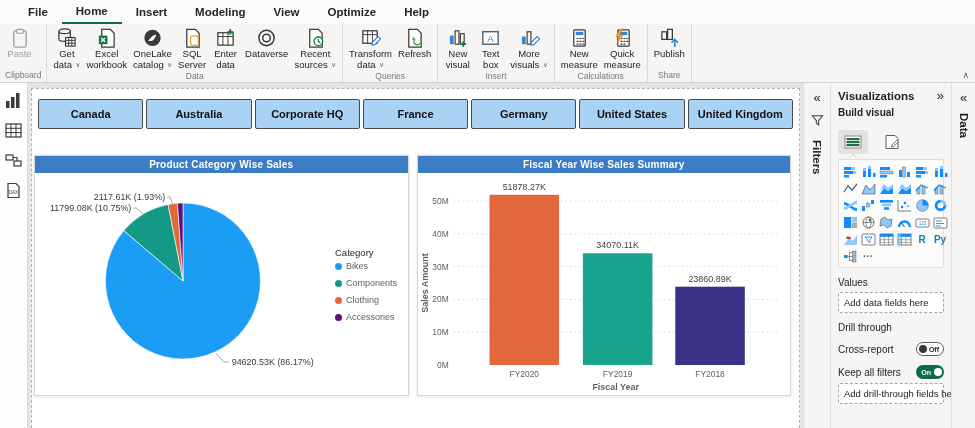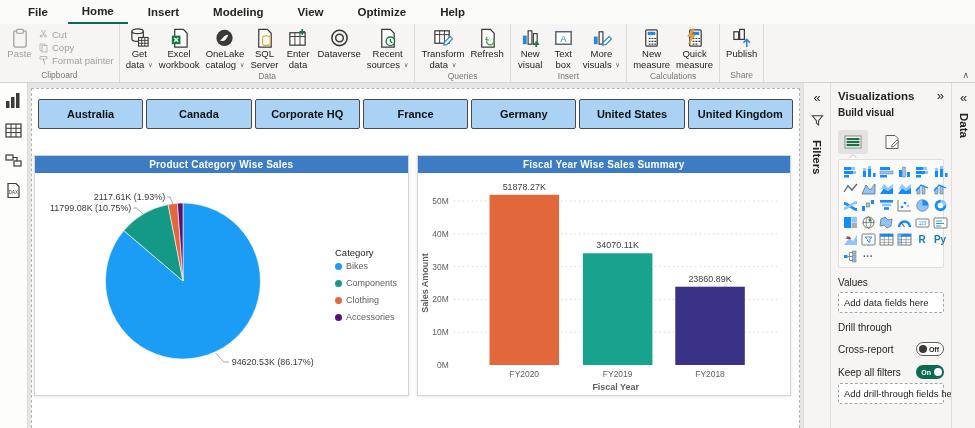--- a/index.html
+++ b/index.html
@@ -2,21 +2,21 @@
 <html><head>
 <meta charset="utf-8">
 <style>
   *{margin:0;padding:0;box-sizing:border-box}
   body{background:#ddd;font-family:"Liberation Sans",sans-serif}
   .app{width:975px;height:428px;background:#fff;position:relative;overflow:hidden;
        font-family:"Liberation Sans",sans-serif;color:#252423}
 
   
   .tabs-row{height:24px;background:#FBFBFA;display:flex;align-items:stretch;
-            padding-left:14px;gap:6px;font-size:11.5px}
+            padding-left:14px;gap:0;font-size:11.5px}
   .rtab{display:flex;align-items:center;padding:0 14px;cursor:default;color:#252423;font-weight:600}
   .rtab.active{border-bottom:2.5px solid #0C695A;font-weight:700}
 
   
   .ribbon{height:59px;background:#F6F5F4;border-bottom:1px solid #D4D2D0;position:relative;display:flex}
   .ribbon-groups{display:flex;height:100%}
   .rgroup{display:flex;flex-direction:column;border-right:1px solid #DCDAD8;padding:2px 3px 0 3px}
   .ritems{flex:1;display:flex;align-items:flex-start}
   .glabel{text-align:center;font-size:8.5px;color:#7A7874;padding:0 2px 2px 2px}
   .rbtn{display:flex;flex-direction:column;align-items:center;min-width:33px;padding:1px 3px;
@@ -108,44 +108,20 @@
     <div class="ribbon-groups" id="ribbonGroups">
         <div class="rgroup">
           <div class="ritems">
             <div class="rbtn disabled">
               <svg viewBox="0 0 22 22">
                 <rect x="5" y="4" width="13" height="17" rx="1.5" fill="none" stroke="#3B3A39" stroke-width="1.4"></rect>
                 <rect x="8" y="2.5" width="7" height="4" rx="1" fill="#F6F5F4" stroke="#3B3A39" stroke-width="1.2"></rect>
               </svg>
               <span>Paste</span>
             </div>
-            <div class="smallcol">
-              <div class="smallbtn">
-                <svg viewBox="0 0 22 22">
-                  <path d="M7 2l5 10M15 2l-5 10" stroke="#3B3A39" stroke-width="1.3"></path>
-                  <circle cx="6.5" cy="14" r="2.2" fill="none" stroke="#3B3A39" stroke-width="1.3"></circle>
-                  <circle cx="14.5" cy="14" r="2.2" fill="none" stroke="#3B3A39" stroke-width="1.3"></circle>
-                </svg>
-                <span>Cut</span>
-              </div>
-              <div class="smallbtn">
-                <svg viewBox="0 0 22 22">
-                  <rect x="4" y="4" width="10" height="13" fill="none" stroke="#3B3A39" stroke-width="1.2"></rect>
-                  <rect x="8" y="7" width="10" height="13" fill="#F6F5F4" stroke="#3B3A39" stroke-width="1.2"></rect>
-                </svg>
-                <span>Copy</span>
-              </div>
-              <div class="smallbtn">
-                <svg viewBox="0 0 22 22">
-                  <rect x="4" y="3" width="14" height="5" rx="1" fill="none" stroke="#3B3A39" stroke-width="1.3"></rect>
-                  <path d="M11 8v5h2v6" stroke="#3B3A39" stroke-width="1.3" fill="none"></path>
-                </svg>
-                <span>Format painter</span>
-              </div>
-            </div>
           </div>
           <div class="glabel">Clipboard</div>
         </div>
         <div class="rgroup">
           <div class="ritems">
             <div class="rbtn">
               <svg viewBox="0 0 22 22">
                 <ellipse cx="9" cy="4.5" rx="6" ry="2.5" fill="none" stroke="#3B3A39" stroke-width="1.3"></ellipse>
                 <path d="M3 4.5v8c0 1.4 2.7 2.5 6 2.5s6-1.1 6-2.5v-8" fill="none" stroke="#3B3A39" stroke-width="1.3"></path>
                 <rect x="10" y="11" width="10" height="9" fill="#fff" stroke="#3B3A39" stroke-width="1.2"></rect>
@@ -325,22 +301,22 @@
           </svg></div>
         <div class="nicon"><svg viewBox="0 0 17 17">
             <path d="M3 1.5h8l3 3V15.5H3z" fill="none" stroke="#3B3A39" stroke-width="1.2"></path>
             <text x="8.5" y="12" font-size="4.5" fill="#3B3A39" text-anchor="middle" font-family="Liberation Sans">DAX</text>
           </svg></div>
       </div>
 
     <div class="canvas-area">
       <div class="report-page">
         <div class="slicer-row" id="slicerRow">
+            <div class="slicer-btn">Canada</div>
             <div class="slicer-btn">Australia</div>
-            <div class="slicer-btn">Canada</div>
             <div class="slicer-btn">Corporate HQ</div>
             <div class="slicer-btn">France</div>
             <div class="slicer-btn">Germany</div>
             <div class="slicer-btn">United States</div>
             <div class="slicer-btn">United Kingdom</div>
           </div>
         <div class="charts-row">
 
           <div class="visual">
             <div class="visual-title">Product Category Wise Sales</div>

